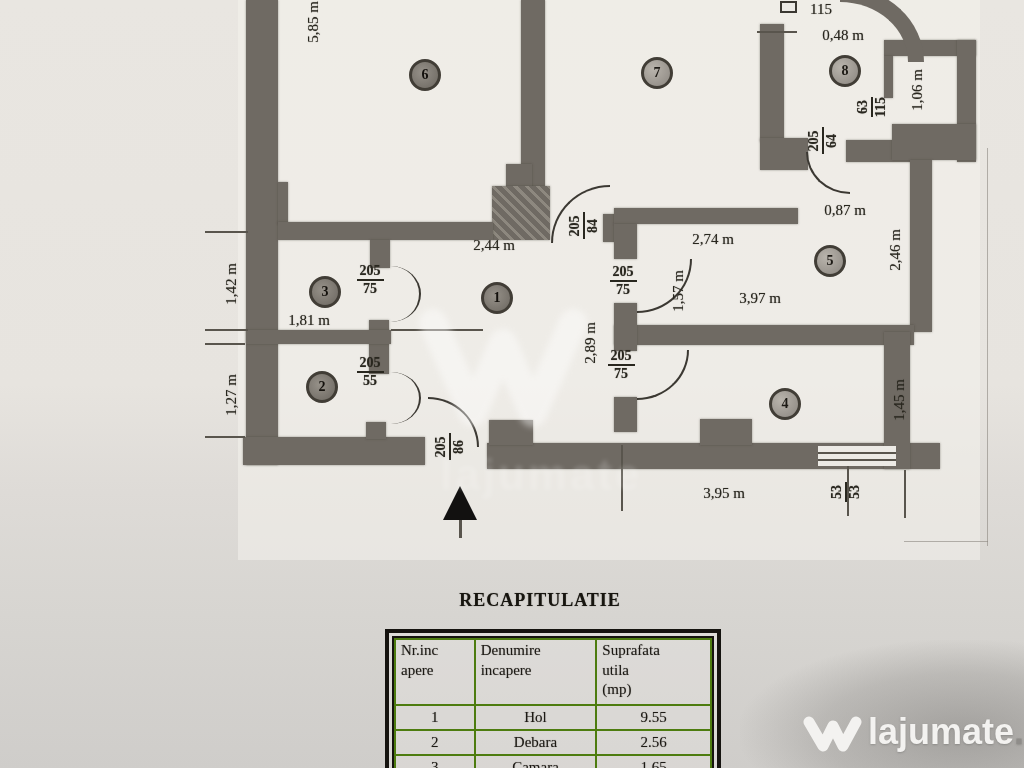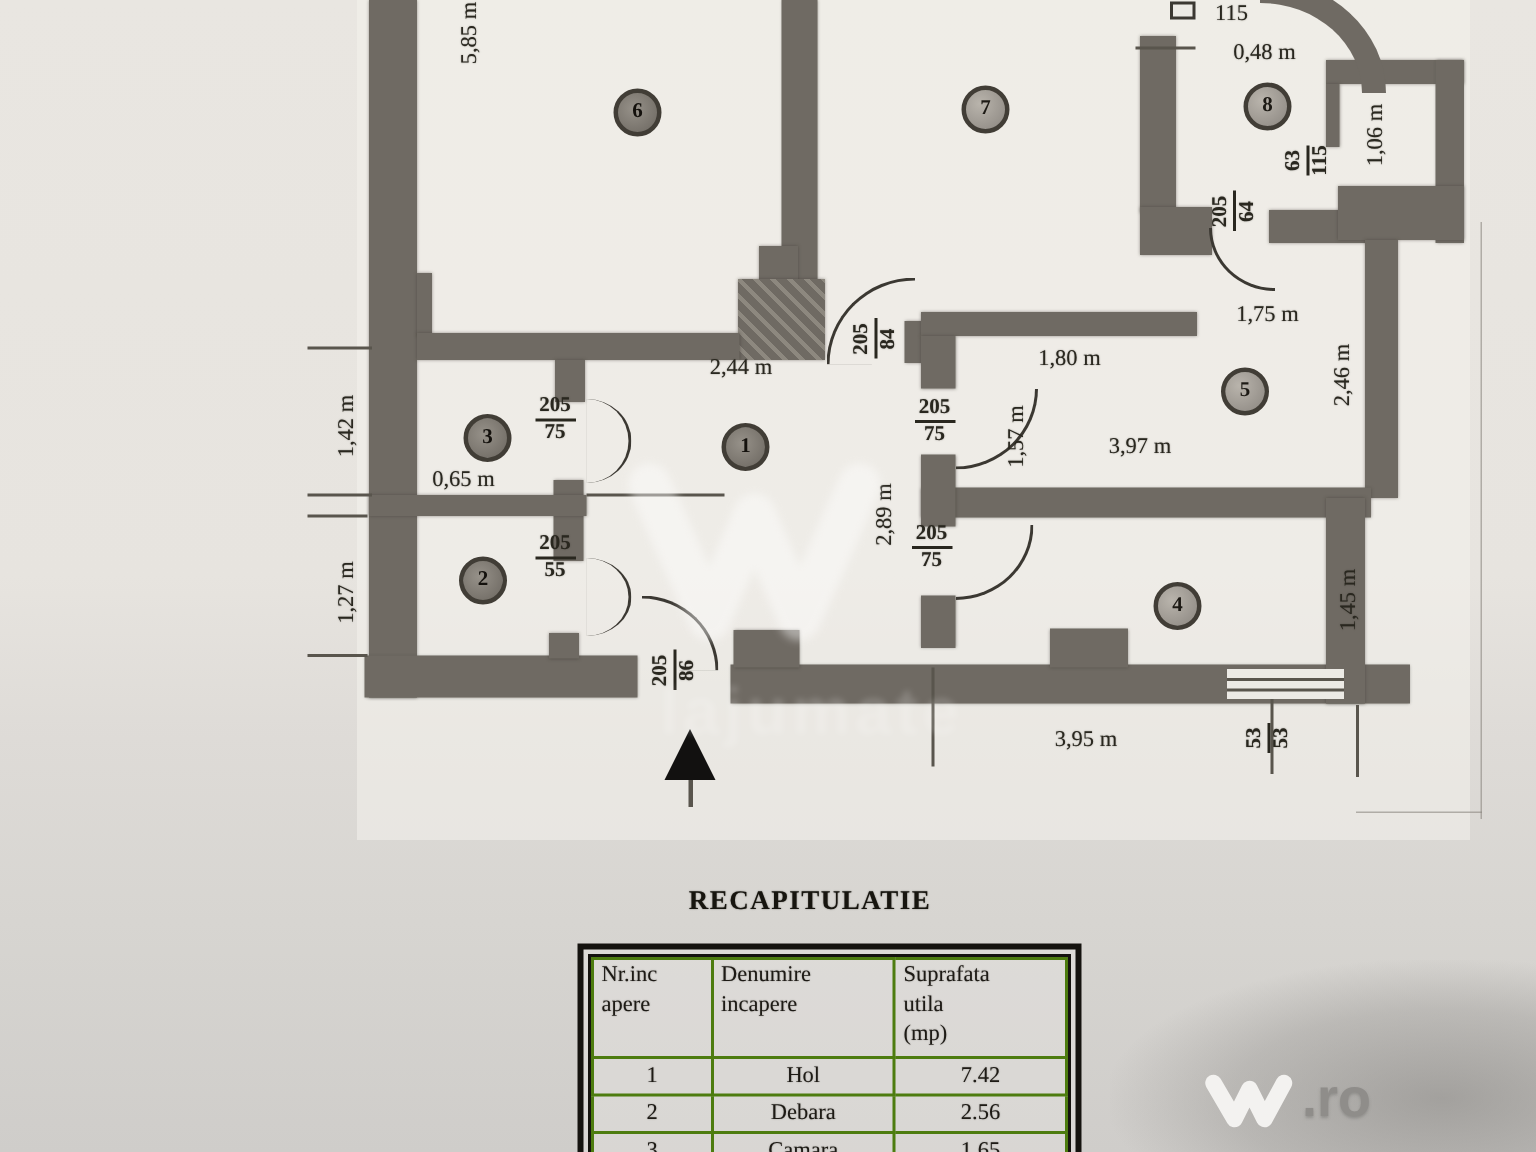--- a/index.html
+++ b/index.html
@@ -135,29 +135,29 @@
     <span>2</span>
   </div>
 <div class="abs circle" style="left:769px;top:388px">
     <span>4</span>
   </div>
 
 <div class="abs lbl rot" style="left:273px;top:14px;width:80px;height:16px">5,85 m</div>
 <div class="abs lbl" style="left:799px;top:1px;width:44px;height:16px">115</div>
 <div class="abs lbl" style="left:810px;top:26px;width:66px;height:18px">0,48 m</div>
 <div class="abs lbl rot" style="left:885px;top:82px;width:64px;height:16px">1,06 m</div>
-<div class="abs lbl" style="left:814px;top:201px;width:62px;height:18px">1,75 m</div>
+<div class="abs lbl" style="left:814px;top:201px;width:62px;height:18px">0,87 m</div>
 <div class="abs lbl rot" style="left:863px;top:242px;width:64px;height:16px">2,46 m</div>
-<div class="abs lbl" style="left:681px;top:230px;width:64px;height:18px">1,80 m</div>
+<div class="abs lbl" style="left:681px;top:230px;width:64px;height:18px">2,74 m</div>
 <div class="abs lbl" style="left:729px;top:289px;width:62px;height:18px">3,97 m</div>
 <div class="abs lbl" style="left:463px;top:236px;width:62px;height:18px">2,44 m</div>
 <div class="abs lbl rot" style="left:647px;top:283px;width:62px;height:16px">1,57 m</div>
 <div class="abs lbl rot" style="left:559px;top:335px;width:62px;height:16px">2,89 m</div>
 <div class="abs lbl rot" style="left:194px;top:276px;width:74px;height:16px">1,42 m</div>
-<div class="abs lbl" style="left:278px;top:312px;width:62px;height:16px">0,65 m</div>
+<div class="abs lbl" style="left:278px;top:312px;width:62px;height:16px">1,81 m</div>
 <div class="abs lbl rot" style="left:194px;top:387px;width:74px;height:16px">1,27 m</div>
 <div class="abs lbl rot" style="left:868px;top:392px;width:62px;height:16px">1,45 m</div>
 <div class="abs lbl" style="left:692px;top:484px;width:64px;height:18px">3,95 m</div>
 
 <div class="abs frac rot" style="left:564px;top:209px;width:40px;height:34px">
   <span class="ftop">205</span>
   <span>84</span>
 </div>
 <div class="abs frac" style="left:603px;top:264px;width:40px;height:36px">
   <span class="ftop">205</span>
@@ -214,21 +214,21 @@
         </td>
         <td class="hd" style="width:112px">
           <div>Suprafata</div>
           <div>utila</div>
           <div>(mp)</div>
         </td>
       </tr>
       <tr>
         <td class="dr">1</td>
         <td class="dr">Hol</td>
-        <td class="dr">7.42</td>
+        <td class="dr">9.55</td>
       </tr>
       <tr>
         <td class="dr">2</td>
         <td class="dr">Debara</td>
         <td class="dr">2.56</td>
       </tr>
       <tr>
         <td class="dr">3</td>
         <td class="dr">Camara</td>
         <td class="dr">1.65</td>
@@ -236,14 +236,15 @@
     </tbody>
       </table>
   </div>
 </div>
 
 <div class="abs wm-patch" style="left:740px;top:640px;width:284px;height:128px"></div>
 <div class="abs wm" style="left:802px;top:708px">
   <svg width="60" height="48" viewBox="0 0 60 48" style="margin-right:6px">
     <polyline points="7,14 21,38 31,18 41,38 54,14" fill="none" stroke="#f3f2f0" stroke-width="11" stroke-linecap="round" stroke-linejoin="round"></polyline>
   </svg>
+  <span class="wm-text">lajumate</span>
     <span class="wm-text wm-tld">.ro</span>
 </div>
 
 </body></html>

